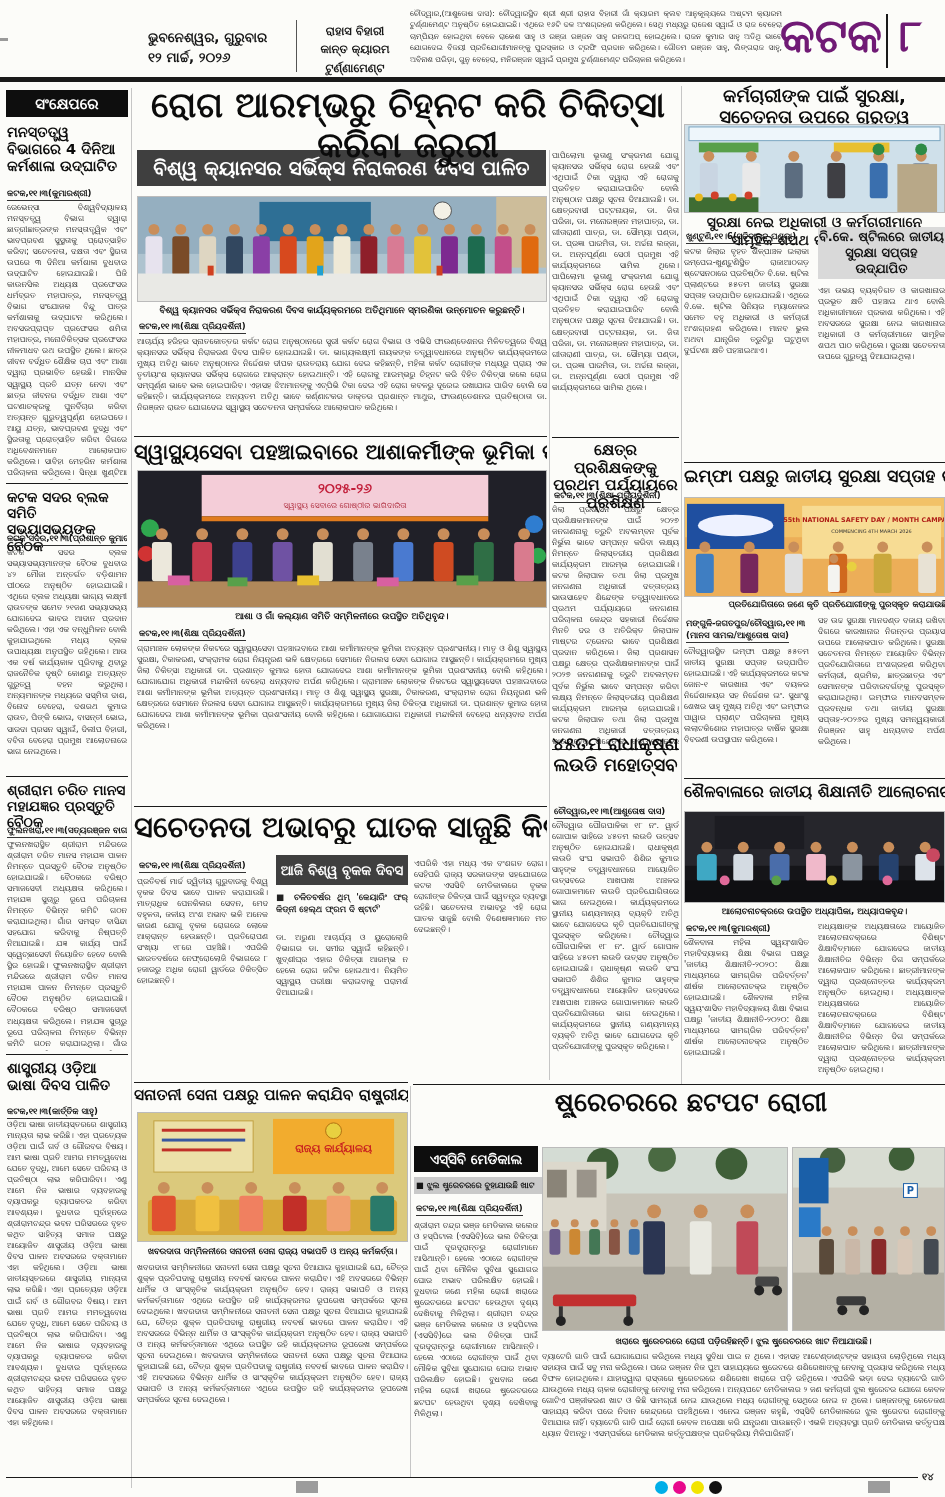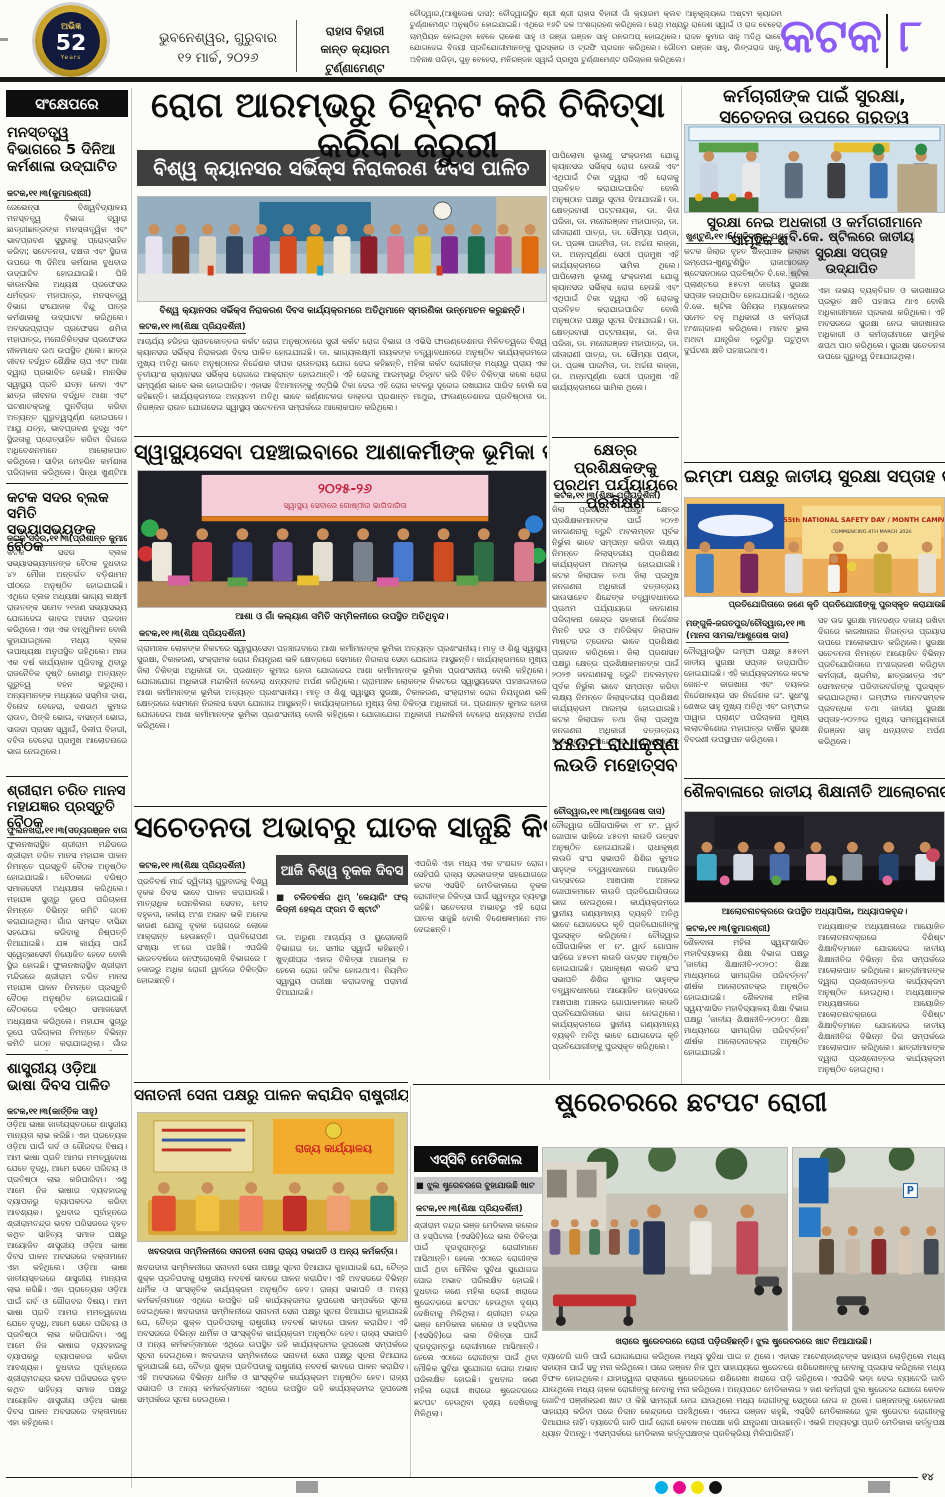--- a/index.html
+++ b/index.html
@@ -20,41 +20,33 @@
   .nowrap{white-space:nowrap;overflow:hidden}
   .logo-ring{position:absolute;left:26px;top:5px;width:90px;height:74px}
   .logo-outer{position:absolute;left:9px;top:0;width:72px;height:72px;border-radius:50%;
       background:radial-gradient(circle at 50% 40%,#e6c965 0%,#c9a227 55%,#8f7116 100%);
       box-shadow:0 0 0 3px #cfcfcf}
   .logo-inner{position:absolute;left:16px;top:7px;width:58px;height:58px;border-radius:50%;
       background:#121a3d;display:flex;flex-direction:column;align-items:center;justify-content:center}
   .logo-top{font-size:9px;color:#e7c75c;font-weight:700;line-height:1}
   .logo-num{font-size:22px;color:#ffffff;font-weight:800;line-height:1.05}
   .logo-sub{font-size:6px;color:#e7c75c;letter-spacing:1px;line-height:1}
-  .masthead{font-weight:800;color:#8b5cf6}
+  .masthead{font-weight:800;color:#701a75}
   .footer-dot{position:absolute;width:13px;height:13px;border-radius:50%;bottom:3px}
   .regsq{position:absolute;width:22px;height:12px;background:#9c9c9c;bottom:4px}
 </style>
 </head>
 <body>
 
 <div class="page">
 
   <div class="abs" style="left:0;top:38px;width:8px;height:3px;background:#9a9a9a"></div>
 
-  <div class="logo-ring">
-    <div class="logo-outer"></div>
-    <div class="logo-inner">
-      <span class="logo-top">ଅଭିଜ୍ଞ</span>
-      <span class="logo-num">52</span>
-      <span class="logo-sub">Years</span>
-    </div>
-  </div>
-
-  <div class="abs" style="left:148px;top:27px;width:140px;text-align:center;font-weight:400;font-size:13.5px;line-height:1.5">
+
+  <div class="abs" style="left:148px;top:27px;width:140px;text-align:left;font-weight:700;font-size:13.5px;line-height:1.5">
     <div>ଭୁବନେଶ୍ୱର, ଗୁରୁବାର</div>
     <div>୧୨ ମାର୍ଚ୍ଚ, ୨୦୨୬</div>
   </div>
 
   <div class="abs vr" style="left:296px;top:20px;height:52px;background:#555"></div>
 
   <div class="abs" style="left:306px;top:22px;width:98px;text-align:center;font-weight:700;font-size:11.5px;line-height:1.6">
     <div>ରାହାସ ବିହାରୀ</div>
     <div>କାନ୍ତ କ୍ୟାରମ</div>
     <div>ଟୁର୍ଣ୍ଣାମେଣ୍ଟ</div>
@@ -63,21 +55,21 @@
   <div class="abs bt" style="left:410px;top:8px;width:372px;height:66px;font-size:7.6px;line-height:1.5">ଚୌଦ୍ୱାର,(ଆଶୁତୋଷ ଦାସ): ଚୌଦ୍ୱାରସ୍ଥିତ ଶ୍ରୀ ଶ୍ରୀ ରାହାସ ବିହାରୀ ଗାଁ କ୍ୟାରମ କ୍ଲବ ଆନୁକୂଲ୍ୟରେ ଅଷ୍ଟମ କ୍ୟାରମ ଟୁର୍ଣ୍ଣାମେଣ୍ଟ ଅନୁଷ୍ଠିତ ହୋଇଯାଇଛି। ଏଥିରେ ୧୬ଟି ଦଳ ଅଂଶଗ୍ରହଣ କରିଥିଲେ। ସେଥି ମଧ୍ୟରୁ ରାଜେଶ ସ୍ୱାଇଁ ଓ ରାଜ ବେହେରା ଚାମ୍ପିୟନ ହୋଇଥିବା ବେଳେ ରାକେଶ ସାହୁ ଓ ରଞ୍ଜା ରଞ୍ଜନ ସାହୁ ରନରଅପ୍ ହୋଇଥିଲେ। ରାଜନ କୁମାର ସାହୁ ଅତିଥି ଭାବେ ଯୋଗଦେଇ ବିଜୟୀ ପ୍ରତିଯୋଗୀମାନଙ୍କୁ ପୁରସ୍କାର ଓ ଟ୍ରଫି ପ୍ରଦାନ କରିଥିଲେ। ଗୌତମ ରଞ୍ଜନ ସାହୁ, ଲିଙ୍ଗରାଜ ସାହୁ, ଅବିନାଶ ପରିଡ଼ା, ଗୁନୁ ବେହେରା, ମନିରଞ୍ଜନ ସ୍ୱାଇଁ ପ୍ରମୁଖ ଟୁର୍ଣ୍ଣାମେଣ୍ଟ ପରିଚାଳନା କରିଥିଲେ।</div>
 
   <div class="abs masthead" style="left:780px;top:8px;font-size:47px">କଟକ</div>
   <div class="abs" style="left:886px;top:14px;width:2px;height:54px;background:#1a1a1a"></div>
   <div class="abs masthead" style="left:899px;top:10px;font-size:44px">୮</div>
 
   <div class="abs hr" style="left:0;top:77px;width:945px;height:5px"></div>
 
   <div class="abs boxblack" style="left:6px;top:90px;width:122px;height:27px;font-size:15px">ସଂକ୍ଷେପରେ</div>
 
-  <div class="abs hd-left" style="left:7px;top:124px;width:120px;font-size:14.5px">ମନସ୍ତତ୍ତ୍ୱ ବିଭାଗରେ 5 ଦିନିଆ କର୍ମଶାଳା ଉଦ୍‌ଘାଟିତ</div>
+  <div class="abs hd-left" style="left:7px;top:124px;width:120px;font-size:14.5px">ମନସ୍ତତ୍ତ୍ୱ ବିଭାଗରେ 4 ଦିନିଆ କର୍ମଶାଳା ଉଦ୍‌ଘାଟିତ</div>
   <div class="abs" style="left:7px;top:186px;width:120px"><span class="by">କଟକ,୧୧।୩(କୁମାରଶ୍ରୀ)</span></div>
   <div class="abs bt" style="left:7px;top:202px;width:120px;height:278px">ରେଭେନ୍ସା ବିଶ୍ୱବିଦ୍ୟାଳୟ ମନସ୍ତତ୍ତ୍ୱ ବିଭାଗ ଦ୍ୱାରା ଛାତ୍ରୀଛାତ୍ରଙ୍କ ମନସ୍ତାତ୍ତ୍ୱିକ ଏବଂ ଭାବପ୍ରବଣ ସୁସ୍ଥତାକୁ ପ୍ରୋତ୍ସାହିତ କରିବା; ସଚେତନତା, ଦକ୍ଷତା ଏବଂ ସ୍ଥିରତା ଉପରେ ୩ ଦିନିଆ କର୍ମଶାଳା ବୁଧବାର ଉଦ୍‌ଘାଟିତ ହୋଇଯାଇଛି। ପିଜି କାଉନସିଲ ଅଧ୍ୟକ୍ଷ ପ୍ରଫେସର ଧର୍ମବ୍ରତ ମହାପାତ୍ର, ମନସ୍ତତ୍ତ୍ୱ ବିଭାଗ ସଂଯୋଜକ ବିନ୍ଦୁ ପାତ୍ର କର୍ମଶାଳାକୁ ଉଦ୍‌ଘାଟନ କରିଥିଲେ। ଅବସରପ୍ରାପ୍ତ ପ୍ରଫେସର ଶମିତା ମହାପାତ୍ର, ମନୋଚିକିତ୍ସକ ପ୍ରଫେସର ନୀଳମାଧବ ରଥ ଉପସ୍ଥିତ ଥିଲେ। ଛାତ୍ର ଜୀବନ ବର୍ଦ୍ଧିତ ଶୈକ୍ଷିକ ଚାପ ଏବଂ ଆଶା ଦ୍ୱାରା ପ୍ରଭାବିତ ହେଉଛି। ମାନସିକ ସ୍ୱାସ୍ଥ୍ୟ ପ୍ରତି ଯତ୍ନ ନେବା ଏବଂ ଛାତ୍ର ଜୀବନର ବର୍ଦ୍ଧିତ ଆଶା ଏବଂ ଘଟଣାଚକ୍ରକୁ ପୁନର୍ବିଚାର କରିବା ଅତ୍ୟନ୍ତ ଗୁରୁତ୍ୱପୂର୍ଣ୍ଣ ହୋଇପଡେ। ଆୟୁ ଯତ୍ନ, ଭାବପ୍ରବଣ ବୁଦ୍ଧି ଏବଂ ସ୍ଥିରତାକୁ ପ୍ରୋତ୍ସାହିତ କରିବା ଦିଗରେ ଅଧିବେଶନମାନେ ଆଲୋକପାତ କରିଥିଲେ। ସାବିହା ମେହରିନ କର୍ମଶାଳା ପରିଚାଳନା କରିଥିଲେ। ସିନ୍ଧା ଖୁଣ୍ଟିଆ ଧନ୍ୟବାଦ ଅର୍ପଣ କରିଥିଲେ।</div>
 
   <div class="abs hr" style="left:6px;top:483px;width:122px"></div>
   <div class="abs hd-left" style="left:7px;top:489px;width:120px;font-size:14px">କଟକ ସଦର ବ୍ଲକ ସମିତି ସଭ୍ୟାସଭ୍ୟଙ୍କ ବୈଠକ</div>
   <div class="abs" style="left:7px;top:531px;width:120px"><span class="by">କଟକ ସଦର,୧୧।୩(ପ୍ରଶାନ୍ତ କୁମାର ଜେନା)</span></div>
   <div class="abs bt" style="left:7px;top:547px;width:120px;height:226px">କଟକ ସଦର ବ୍ଲକ ସଭ୍ୟାସଭ୍ୟମାନଙ୍କ ବୈଠକ ବୁଧବାର ୪୨ ମୌଜା ଅନ୍ତର୍ଗତ ବଡ଼ିଶାମନ ପୀଠରେ ଅନୁଷ୍ଠିତ ହୋଇଯାଇଛି। ଏଥିରେ ବ୍ଲକ ଅଧ୍ୟକ୍ଷା ଭାଗ୍ୟ ଲକ୍ଷ୍ମୀ ରାଉତଙ୍କ ସମେତ ୨୧ଜଣ ସଭ୍ୟାସଭ୍ୟ ଯୋଗଦେଇ ଭାବର ଆଦାନ ପ୍ରଦାନ କରିଥିଲେ। ଏହା ଏକ ବନ୍ଧୁମିଳନ ବୋଲି କୁହାଯାଇଥିଲେ ମଧ୍ୟ ବ୍ଲକ ଉପାଧ୍ୟକ୍ଷା ଅନୁପସ୍ଥିତ ରହିଥିଲେ। ଆଉ ଏକ ବର୍ଷ କାର୍ଯ୍ୟକାଳ ପୂରିବାକୁ ଥିବାରୁ ରାଜନୈତିକ ଦୃଷ୍ଟି କୋଣରୁ ଅତ୍ୟନ୍ତ ଗୁରୁତ୍ୱ ବହନ କରୁଥିଲା। ଅନ୍ୟମାନଙ୍କ ମଧ୍ୟରେ ସସ୍ମିତା ଦାଶ, ବିନୋଦ ବେହେରା, ଦଶରଥ କୁମାର ରାଉତ, ପିଙ୍କି ଭୋଇ, ବାସନ୍ତୀ ଭୋଇ, ସାରଦା ପ୍ରସନ ସ୍ୱାଇଁ, ଦିଲୀପ ବିହାରୀ, ବବିତା ବେହେରା ପ୍ରମୁଖ ଆଲୋଚନାରେ ଭାଗ ନେଇଥିଲେ।</div>
 
   <div class="abs hr" style="left:6px;top:776px;width:122px"></div>
   <div class="abs hd-left" style="left:7px;top:782px;width:120px;font-size:14px">ଶ୍ରୀରାମ ଚରିତ ମାନସ ମହାଯଜ୍ଞର ପ୍ରସ୍ତୁତି ବୈଠକ</div>
@@ -343,21 +335,21 @@
       <circle cx="238" cy="25" r="6" fill="#2e8b46"></circle>
     <rect x="4" y="74" width="70" height="15" fill="#3f6d33"></rect>
     <circle cx="14" cy="74" r="4" fill="#e8b820"></circle>
       <circle cx="30" cy="72" r="4" fill="#d0402a"></circle>
       <circle cx="48" cy="74" r="4" fill="#e8b820"></circle>
       <circle cx="64" cy="72" r="4" fill="#d0402a"></circle>
     <rect x="214" y="40" width="40" height="49" fill="#b8a888"></rect>
   </svg>
   <div class="abs cap" style="left:684px;top:214px;width:261px;font-size:14px">ସୁରକ୍ଷା ନେଇ ଅଧିକାରୀ ଓ କର୍ମଚାରୀମାନେ ସାମୂହିକ ଶପଥ ପାଠ କରୁଛନ୍ତି।</div>
   <div class="abs" style="left:686px;top:229px;width:125px"><span class="by">ଖୁଣ୍ଟୁଣି,୧୧।6(ସଚ୍ଚିଦାନନ୍ଦ ପଣ୍ଡା)</span></div>
-  <div class="abs boxlight" style="left:788px;top:227px;width:127px;height:52px;font-size:13px;line-height:1.25">ବି.କେ. ଷ୍ଟିଲରେ ଜାତୀୟ ସୁରକ୍ଷା ସପ୍ତାହ ଉଦ୍‌ଯାପିତ</div>
+  <div class="abs boxlight" style="left:818px;top:227px;width:127px;height:52px;font-size:13px;line-height:1.25">ବି.କେ. ଷ୍ଟିଲରେ ଜାତୀୟ ସୁରକ୍ଷା ସପ୍ତାହ ଉଦ୍‌ଯାପିତ</div>
   <div class="abs bt" style="left:684px;top:246px;width:125px;height:212px">କଟକ ଜିଲାର ବୃହତ ଶିଳ୍ପାଞ୍ଚଳ ଇଲାକା ରମ୍ପେଇ-ଖୁଣ୍ଟୁଣିସ୍ଥିତ ରାଜାଆଠଗଡ଼ ଷ୍ଟେସନଠାରେ ପ୍ରତିଷ୍ଠିତ ବି.କେ. ଷ୍ଟିଲ ପ୍ଲାଣ୍ଟରେ ୫୫ତମ ଜାତୀୟ ସୁରକ୍ଷା ସପ୍ତାହ ଉଦ୍‌ଯାପିତ ହୋଇଯାଇଛି। ଏଥିରେ ବି.କେ. ଷ୍ଟିଲ ସିନିୟର ମ୍ୟାନେଜର ସମେତ ବହୁ ଅଧିକାରୀ ଓ କର୍ମଚାରୀ ଅଂଶଗ୍ରହଣ କରିଥିଲେ। ମାନବ ଭୁଲ ଅଥବା ଯାନ୍ତ୍ରିକ ତ୍ରୁଟିରୁ ଘଟୁଥିବା ଦୁର୍ଘଟଣା କ୍ଷତି ପହଞ୍ଚାଇଥାଏ।</div>
   <div class="abs bt" style="left:818px;top:285px;width:127px;height:173px">ଏହା ଉଭୟ ବ୍ୟକ୍ତିଗତ ଓ କାରଖାନାର ପ୍ରଭୂତ କ୍ଷତି ପହଞ୍ଚାଇ ଥାଏ ବୋଲି ଅଧିକାରୀମାନେ ପ୍ରକାଶ କରିଥିଲେ। ଏହି ଅବସରରେ ସୁରକ୍ଷା ନେଇ କାରଖାନାର ଅଧିକାରୀ ଓ କର୍ମଚାରୀମାନେ ସାମୂହିକ ଶପଥ ପାଠ କରିଥିଲେ। ସୁରକ୍ଷା ସଚେତନତା ଉପରେ ଗୁରୁତ୍ୱ ଦିଆଯାଇଥିଲା।</div>
 
   <div class="abs hr" style="left:684px;top:462px;width:261px"></div>
   <div class="abs hd nowrap" style="left:684px;top:467px;width:261px;font-size:17.5px">ଇମ୍ଫା ପକ୍ଷରୁ ଜାତୀୟ ସୁରକ୍ଷା ସପ୍ତାହ ଉଦ୍‌ଯାପିତ</div>
 
   <svg class="abs photo" style="left:684px;top:497px" width="261" height="100" viewBox="0 0 261 100" preserveAspectRatio="none">
     <rect x="0" y="0" width="261" height="100" fill="#ecae58"></rect>
     <rect x="0" y="0" width="261" height="40" fill="#f2c268"></rect>
     <rect x="2" y="6" width="98" height="46" fill="#1f4fa0"></rect>

